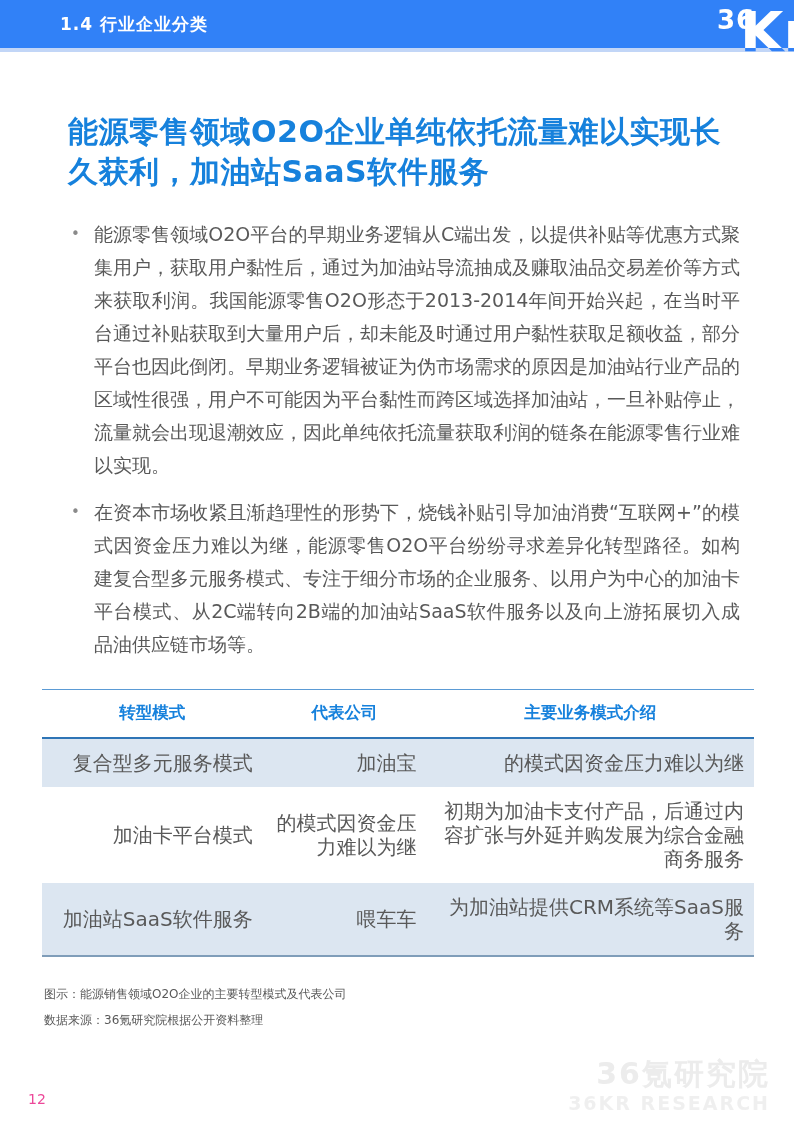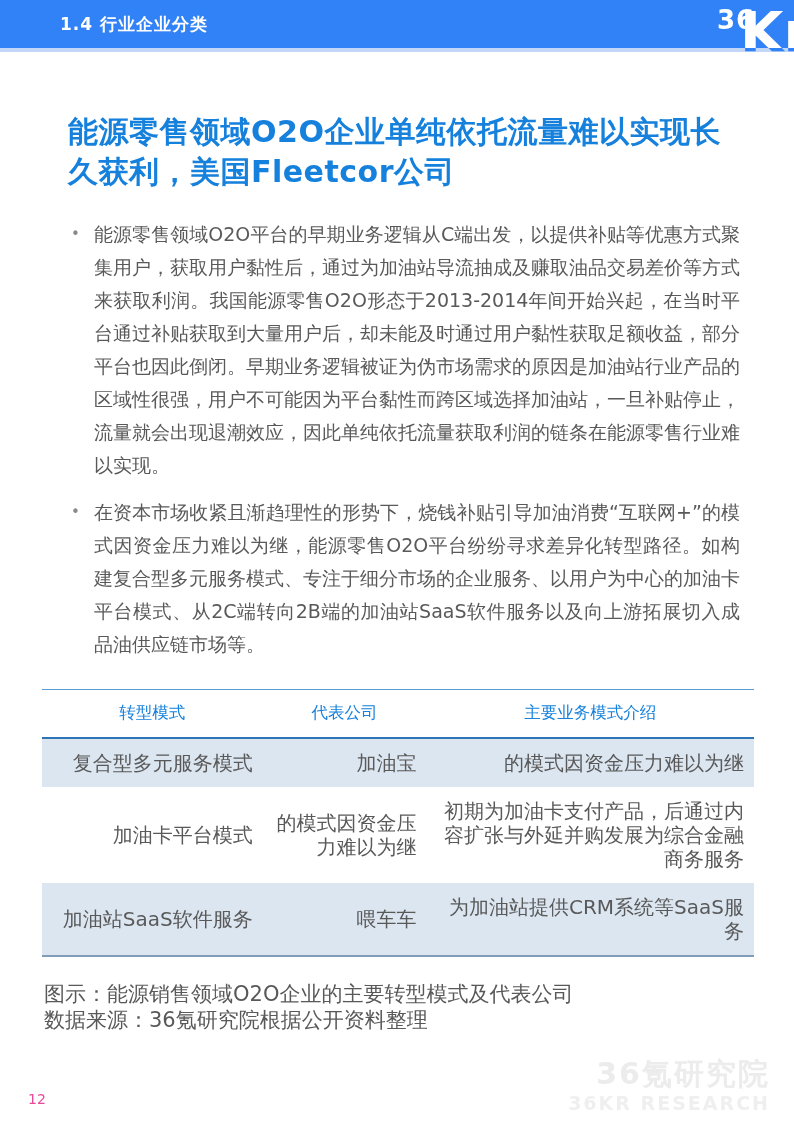--- a/index.html
+++ b/index.html
@@ -64,31 +64,31 @@
   }
   
   .mode-table{
     width:712px;margin:28px 0 0 42px;
     border-collapse:collapse;table-layout:fixed;
     border-top:1px solid var(--table-line-light);
     border-bottom:2px solid var(--table-line-bottom);
   }
   .mode-table th{
     height:48px;vertical-align:middle;text-align:center;
-    color:var(--title-blue);font-size:16.5px;font-weight:normal;
+    color:var(--title-blue);font-size:16.5px;font-weight:bold;
     border-bottom:2px solid var(--table-line);
   }
   .mode-table td{
     vertical-align:middle;text-align:right;
     color:var(--text-gray);font-size:20px;line-height:24px;
     padding:12px 10px;
   }
   .mode-table tbody tr:nth-child(odd){background:var(--table-alt-row);}
   
-  .caption{margin:24px 54px 0 44px;color:var(--text-gray);font-size:21px;line-height:26px;}
+  .caption{margin:24px 54px 0 44px;color:var(--text-gray);font-size:12px;line-height:26px;}
   
   .page-number{
     position:absolute;left:28px;bottom:16px;
     color:#ec4899;font-size:14px;
   }
   .watermark{
     position:absolute;right:24px;bottom:8px;text-align:right;
     color:var(--watermark-gray);
   }
   .watermark .wm-cn{font-size:30px;font-weight:bold;letter-spacing:2px;line-height:34px;}
@@ -109,21 +109,21 @@
       <span class="lkr">Kr</span>
     </div>
     <div class="logo-copy logo-blue">
       <span class="l36">36</span>
       <span class="lkr">Kr</span>
     </div>
   </div>
 
   <div class="content">
 
-    <h1 class="page-title">能源零售领域O2O企业单纯依托流量难以实现长久获利，美国Fleetcor公司</h1>
+    <h1 class="page-title">能源零售领域O2O企业单纯依托流量难以实现长久获利，加油站SaaS软件服务</h1>
 
     <ul class="bullets">
       <li class="bullet-item">
         <span class="bullet-dot">•</span>
         <span>能源零售领域O2O平台的早期业务逻辑从C端出发，以提供补贴等优惠方式聚集用户，获取用户黏性后，通过为加油站导流抽成及赚取油品交易差价等方式来获取利润。我国能源零售O2O形态于2013-2014年间开始兴起，在当时平台通过补贴获取到大量用户后，却未能及时通过用户黏性获取足额收益，部分平台也因此倒闭。早期业务逻辑被证为伪市场需求的原因是加油站行业产品的区域性很强，用户不可能因为平台黏性而跨区域选择加油站，一旦补贴停止，流量就会出现退潮效应，因此单纯依托流量获取利润的链条在能源零售行业难以实现。</span>
       </li>
       <li class="bullet-item">
         <span class="bullet-dot">•</span>
         <span>在资本市场收紧且渐趋理性的形势下，烧钱补贴引导加油消费“互联网+”的模式因资金压力难以为继，能源零售O2O平台纷纷寻求差异化转型路径。如构建复合型多元服务模式、专注于细分市场的企业服务、以用户为中心的加油卡平台模式、从2C端转向2B端的加油站SaaS软件服务以及向上游拓展切入成品油供应链市场等。</span>
       </li>

